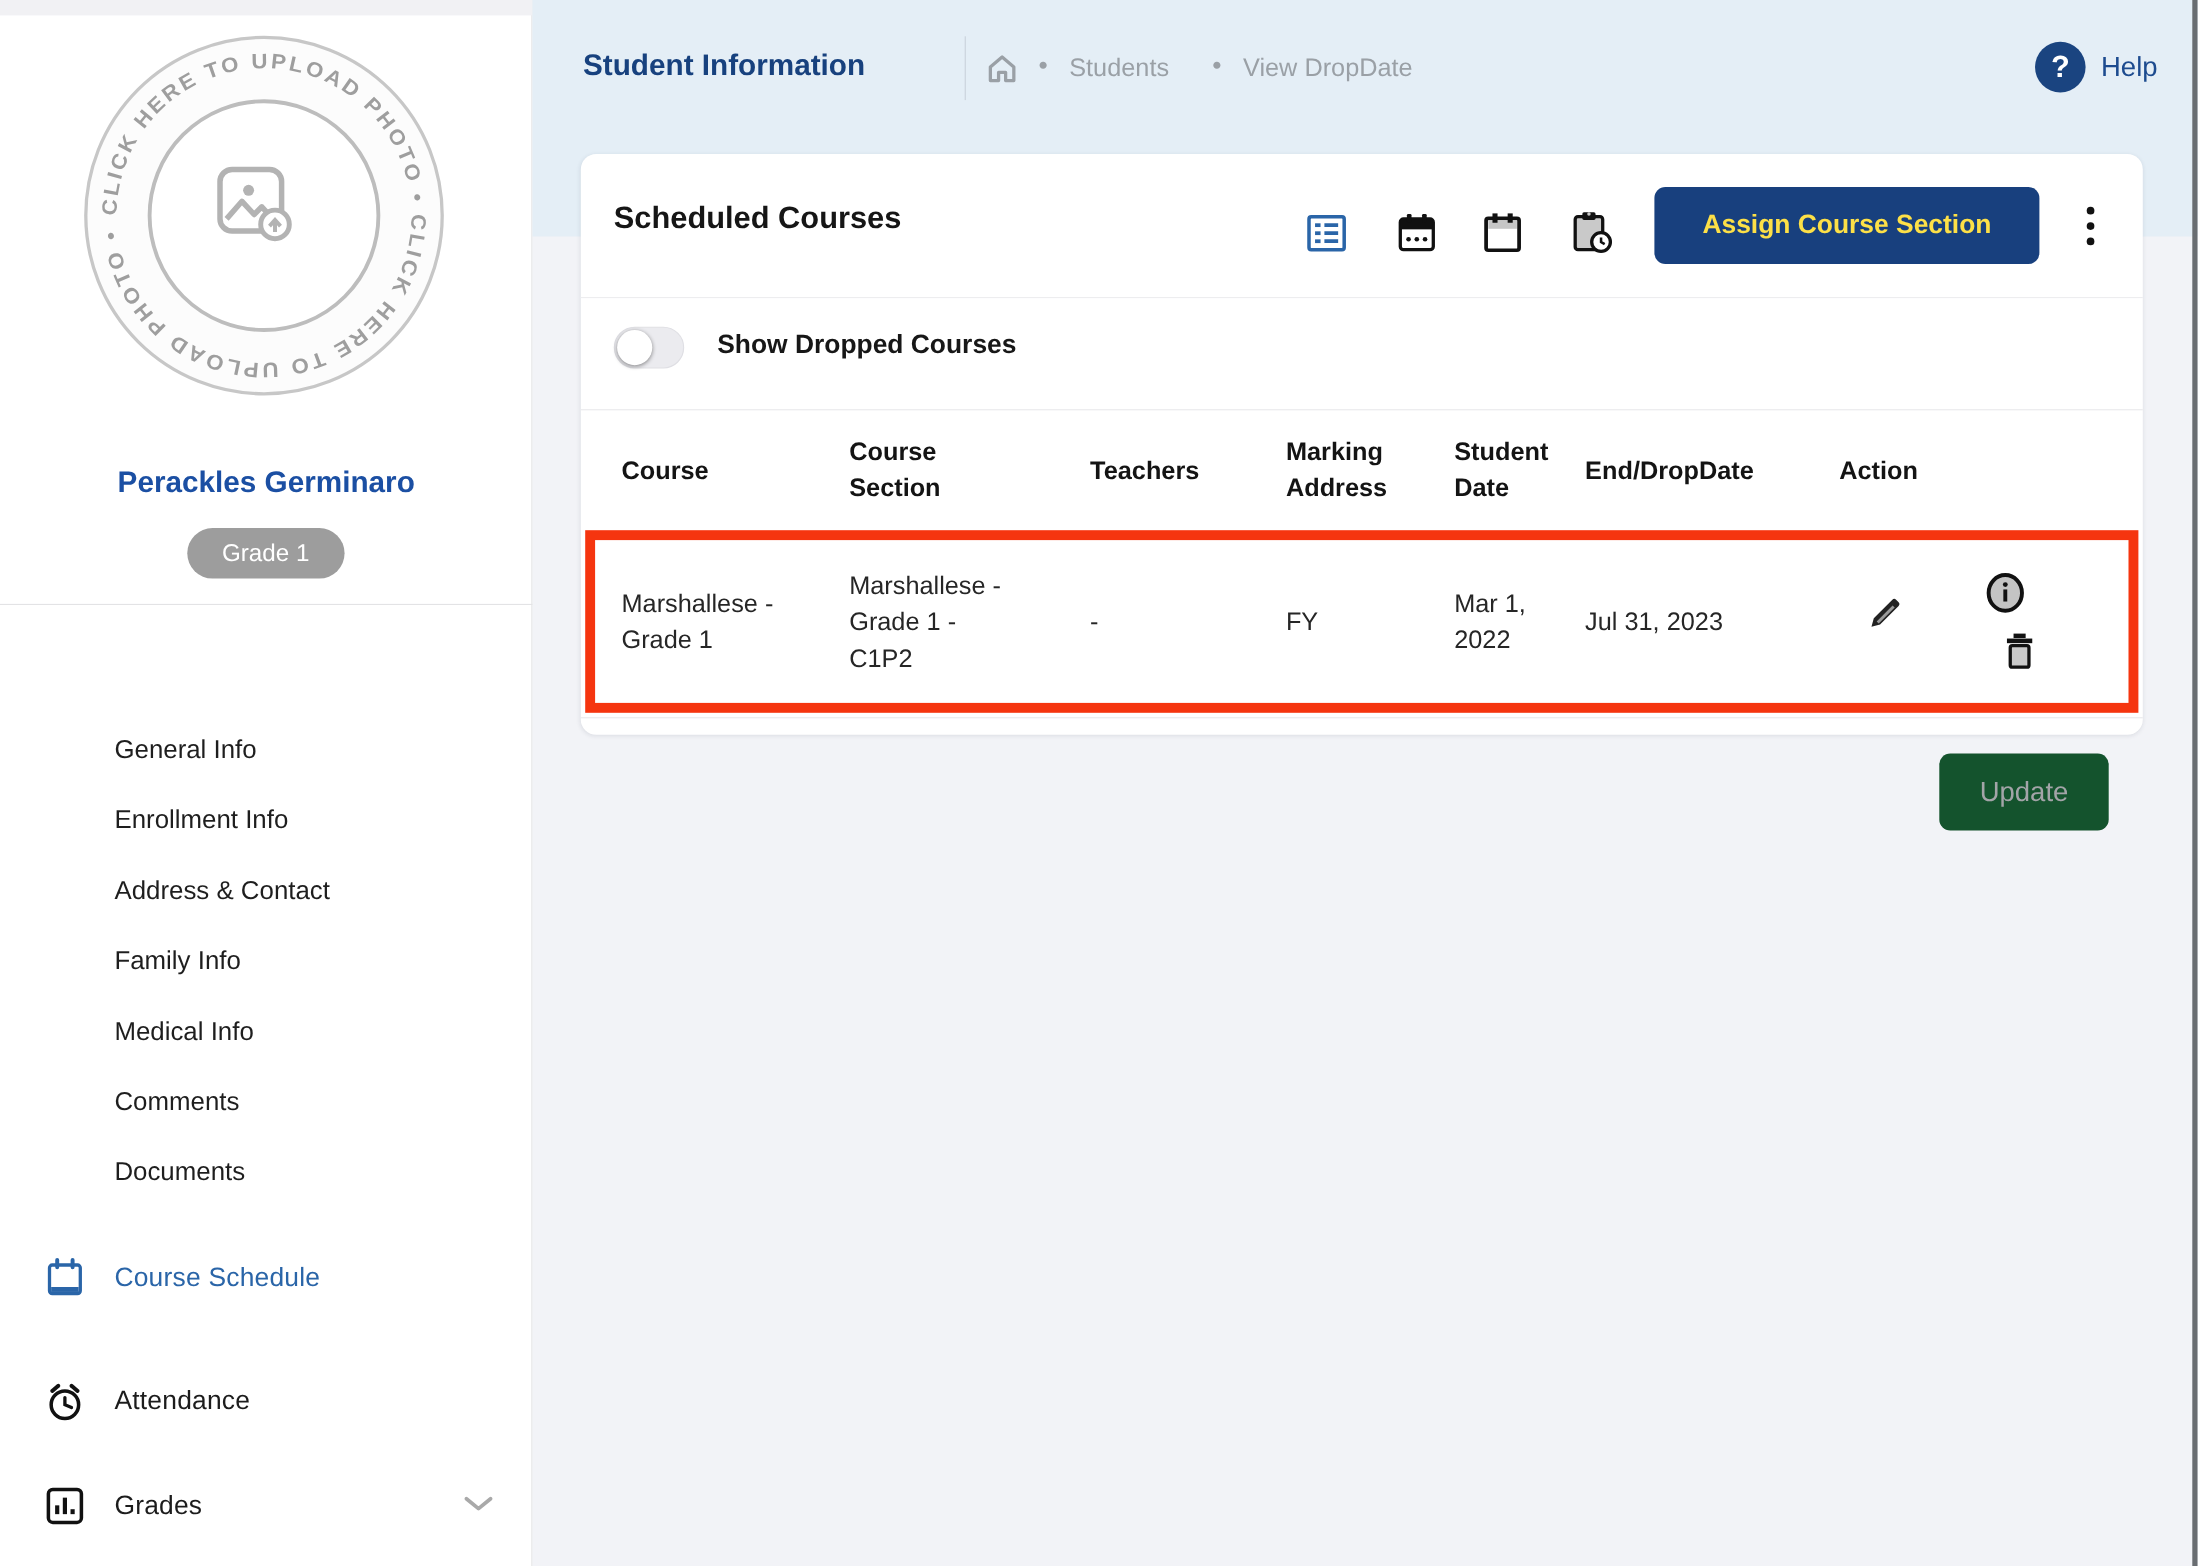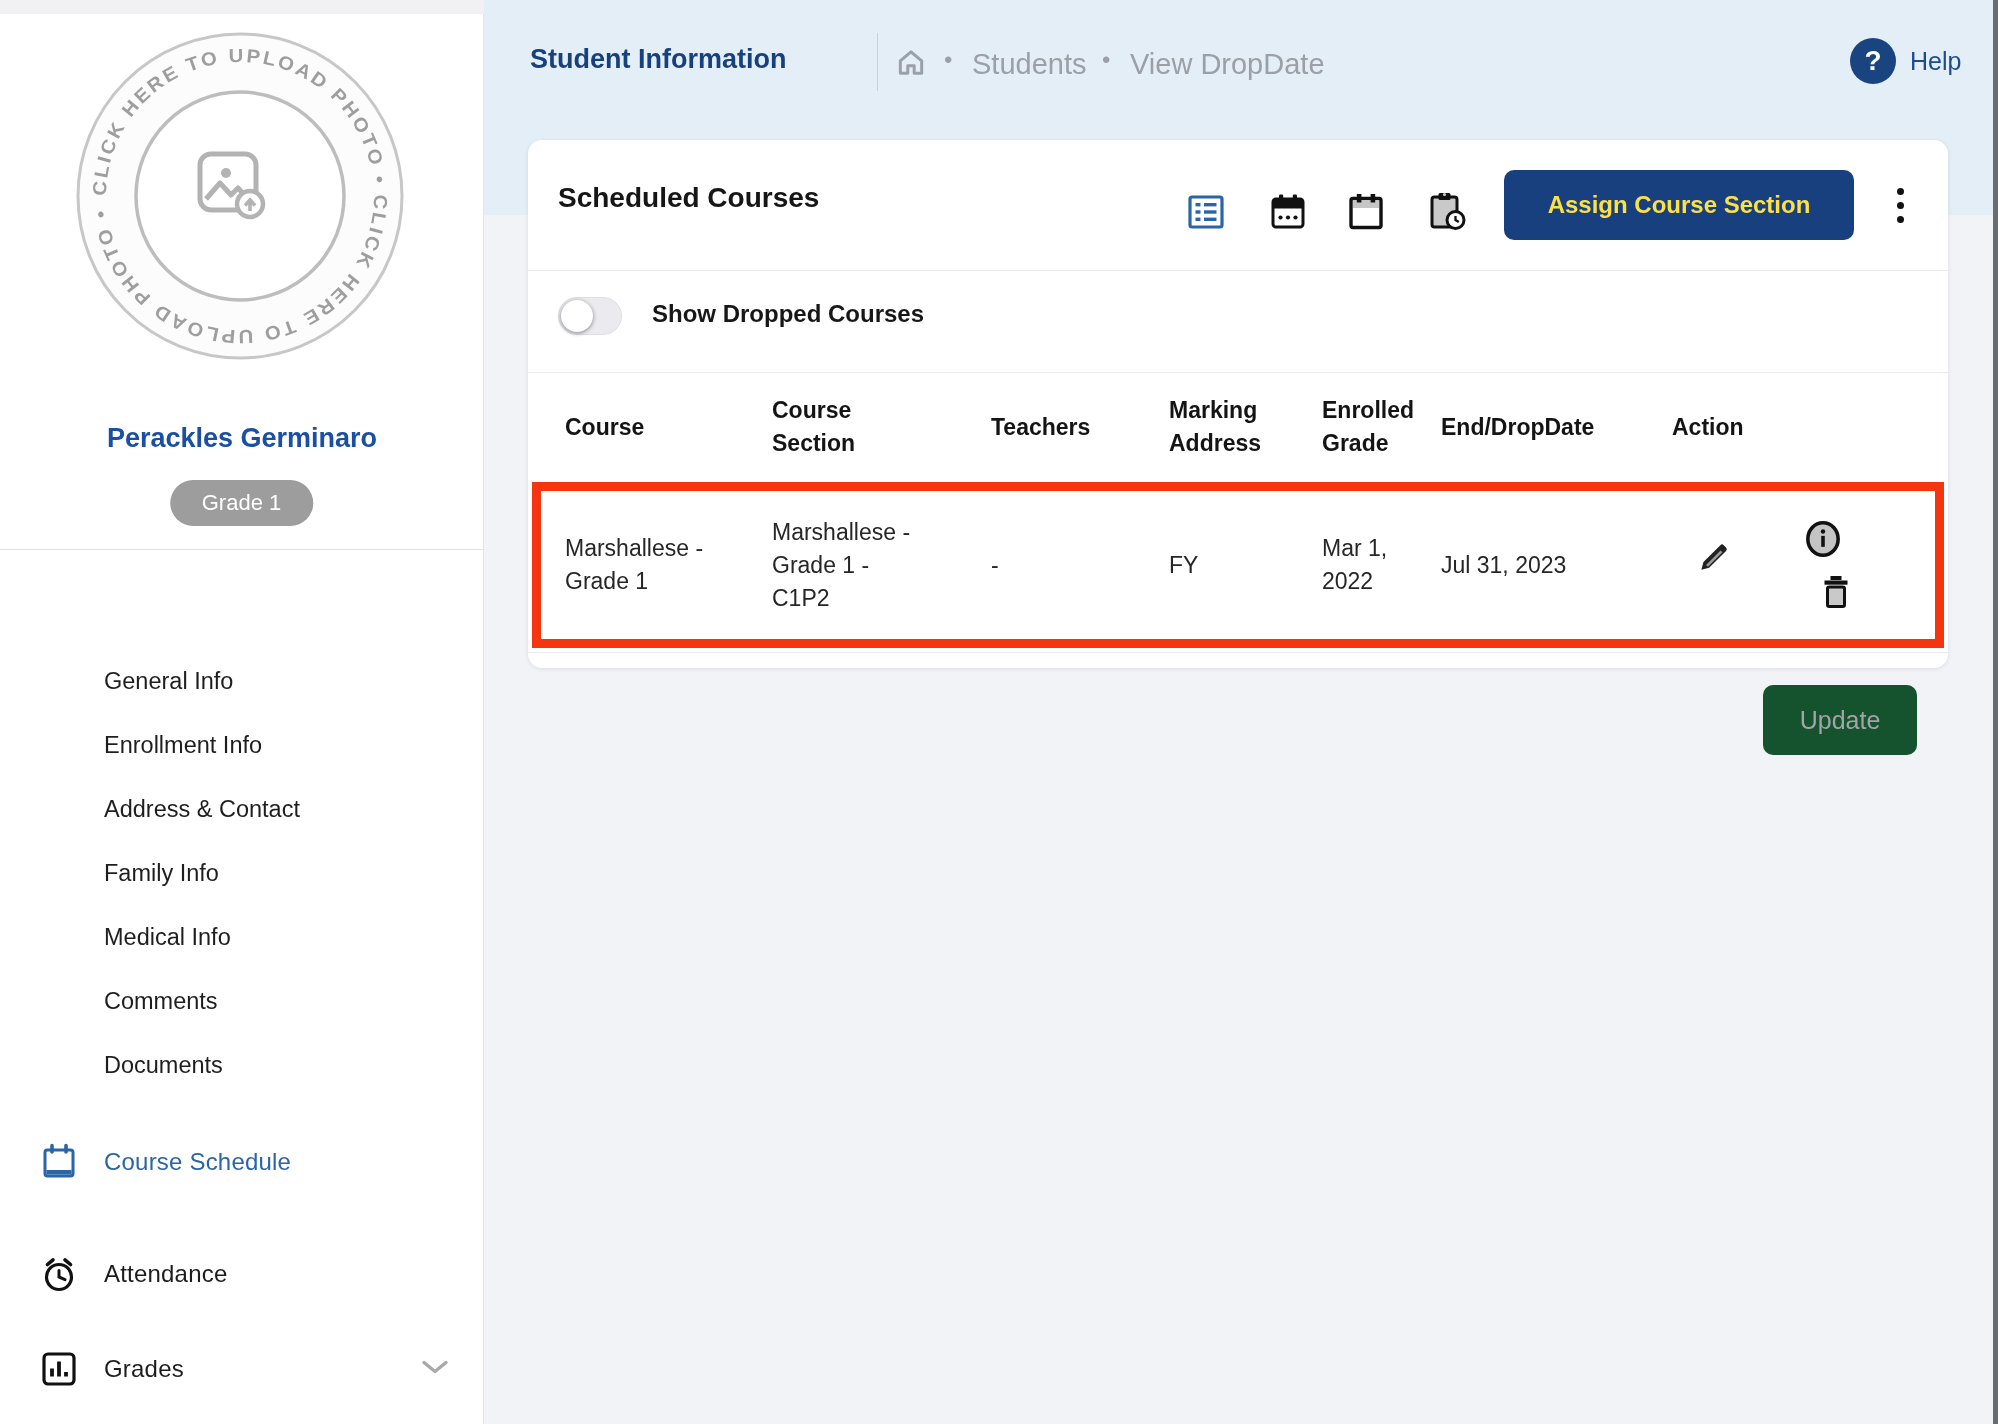--- a/index.html
+++ b/index.html
@@ -19,21 +19,21 @@
   .nav-row { position:absolute; left:0; width:484px; height:64px; display:flex; align-items:center; cursor:pointer; }
   .nav-ic { position:absolute; left:38px; width:42px; display:flex; justify-content:center; }
   .nav-label { position:absolute; left:104px; font-size:24px; color:#1C1C1C; letter-spacing:.2px; }
   .nav-label.blue { color:#2A65A8; }
   .nav-chev { position:absolute; left:420px; }
   .nav-sub { position:absolute; left:104px; width:340px; height:52px; display:flex; align-items:center; font-size:23.5px; color:#1E1E1E; cursor:pointer; }
   
   .band { position:absolute; left:484px; top:0; width:1514px; height:215px; background:#E4EEF6; }
   .page-title { position:absolute; left:530px; top:44px; font-size:27px; font-weight:bold; color:#17417E; }
   .crumb-divider { position:absolute; left:877px; top:33px; width:1px; height:58px; background:#C9D1DA; }
-  .crumb { position:absolute; top:48px; font-size:29px; color:#9AA0A6; cursor:pointer; }
+  .crumb { position:absolute; top:48px; font-size:23px; color:#9AA0A6; cursor:pointer; }
   .crumb-sep { position:absolute; top:46px; font-size:24px; color:#9AA0A6; }
   .help-wrap { position:absolute; left:1850px; top:38px; display:flex; align-items:center; gap:14px; cursor:pointer; }
   .help-circle { width:46px; height:46px; border-radius:50%; background:#1A4480; color:#fff; font-size:28px; font-weight:bold; display:flex; align-items:center; justify-content:center; }
   .help-label { font-size:25px; color:#1D4B8F; }
   
   .card { position:absolute; left:528px; top:140px; width:1420px; height:528px; background:#ffffff; border-radius:14px; box-shadow:0 1px 4px rgba(30,40,60,.10); }
   .card-title { position:absolute; left:30px; top:42px; font-size:28px; font-weight:bold; color:#161616; }
   .hdr-ic { position:absolute; top:50px; width:44px; height:44px; display:flex; align-items:center; justify-content:center; cursor:pointer; }
   .assign-btn { position:absolute; left:976px; top:30px; width:350px; height:70px; background:#18407E; border:none; border-radius:10px; color:#fde047; font-size:24px; font-weight:bold; font-family:inherit; cursor:pointer; }
   .kebab { position:absolute; left:1352px; top:43px; width:40px; height:44px; display:flex; flex-direction:column; align-items:center; justify-content:center; gap:7px; cursor:pointer; }
@@ -212,21 +212,21 @@
         <span class="knob"></span>
       </div>
     <div class="toggle-label">Show Dropped Courses</div>
 
     <div class="table-topline"></div>
 
     <div class="th" style="left:37px;  width:160px;">Course</div>
     <div class="th" style="left:244px; width:118px;">Course Section</div>
     <div class="th" style="left:463px; width:130px;">Teachers</div>
     <div class="th" style="left:641px; width:106px;">Marking Address</div>
-    <div class="th" style="left:794px; width:102px;">Enrolled Grade</div>
+    <div class="th" style="left:794px; width:102px;">Student Date</div>
     <div class="th" style="left:913px; width:190px; white-space:nowrap;">End/DropDate</div>
     <div class="th" style="left:1144px; width:110px;">Action</div>
 
     <div class="td" style="left:37px;  width:150px;">Marshallese - Grade 1</div>
     <div class="td" style="left:244px; width:158px;">Marshallese - Grade 1 - C1P2</div>
     <div class="td" style="left:463px; width:120px;">-</div>
     <div class="td" style="left:641px; width:106px;">FY</div>
     <div class="td" style="left:794px; width:100px;">Mar 1, 2022</div>
     <div class="td" style="left:913px; width:180px; white-space:nowrap;">Jul 31, 2023</div>
 

